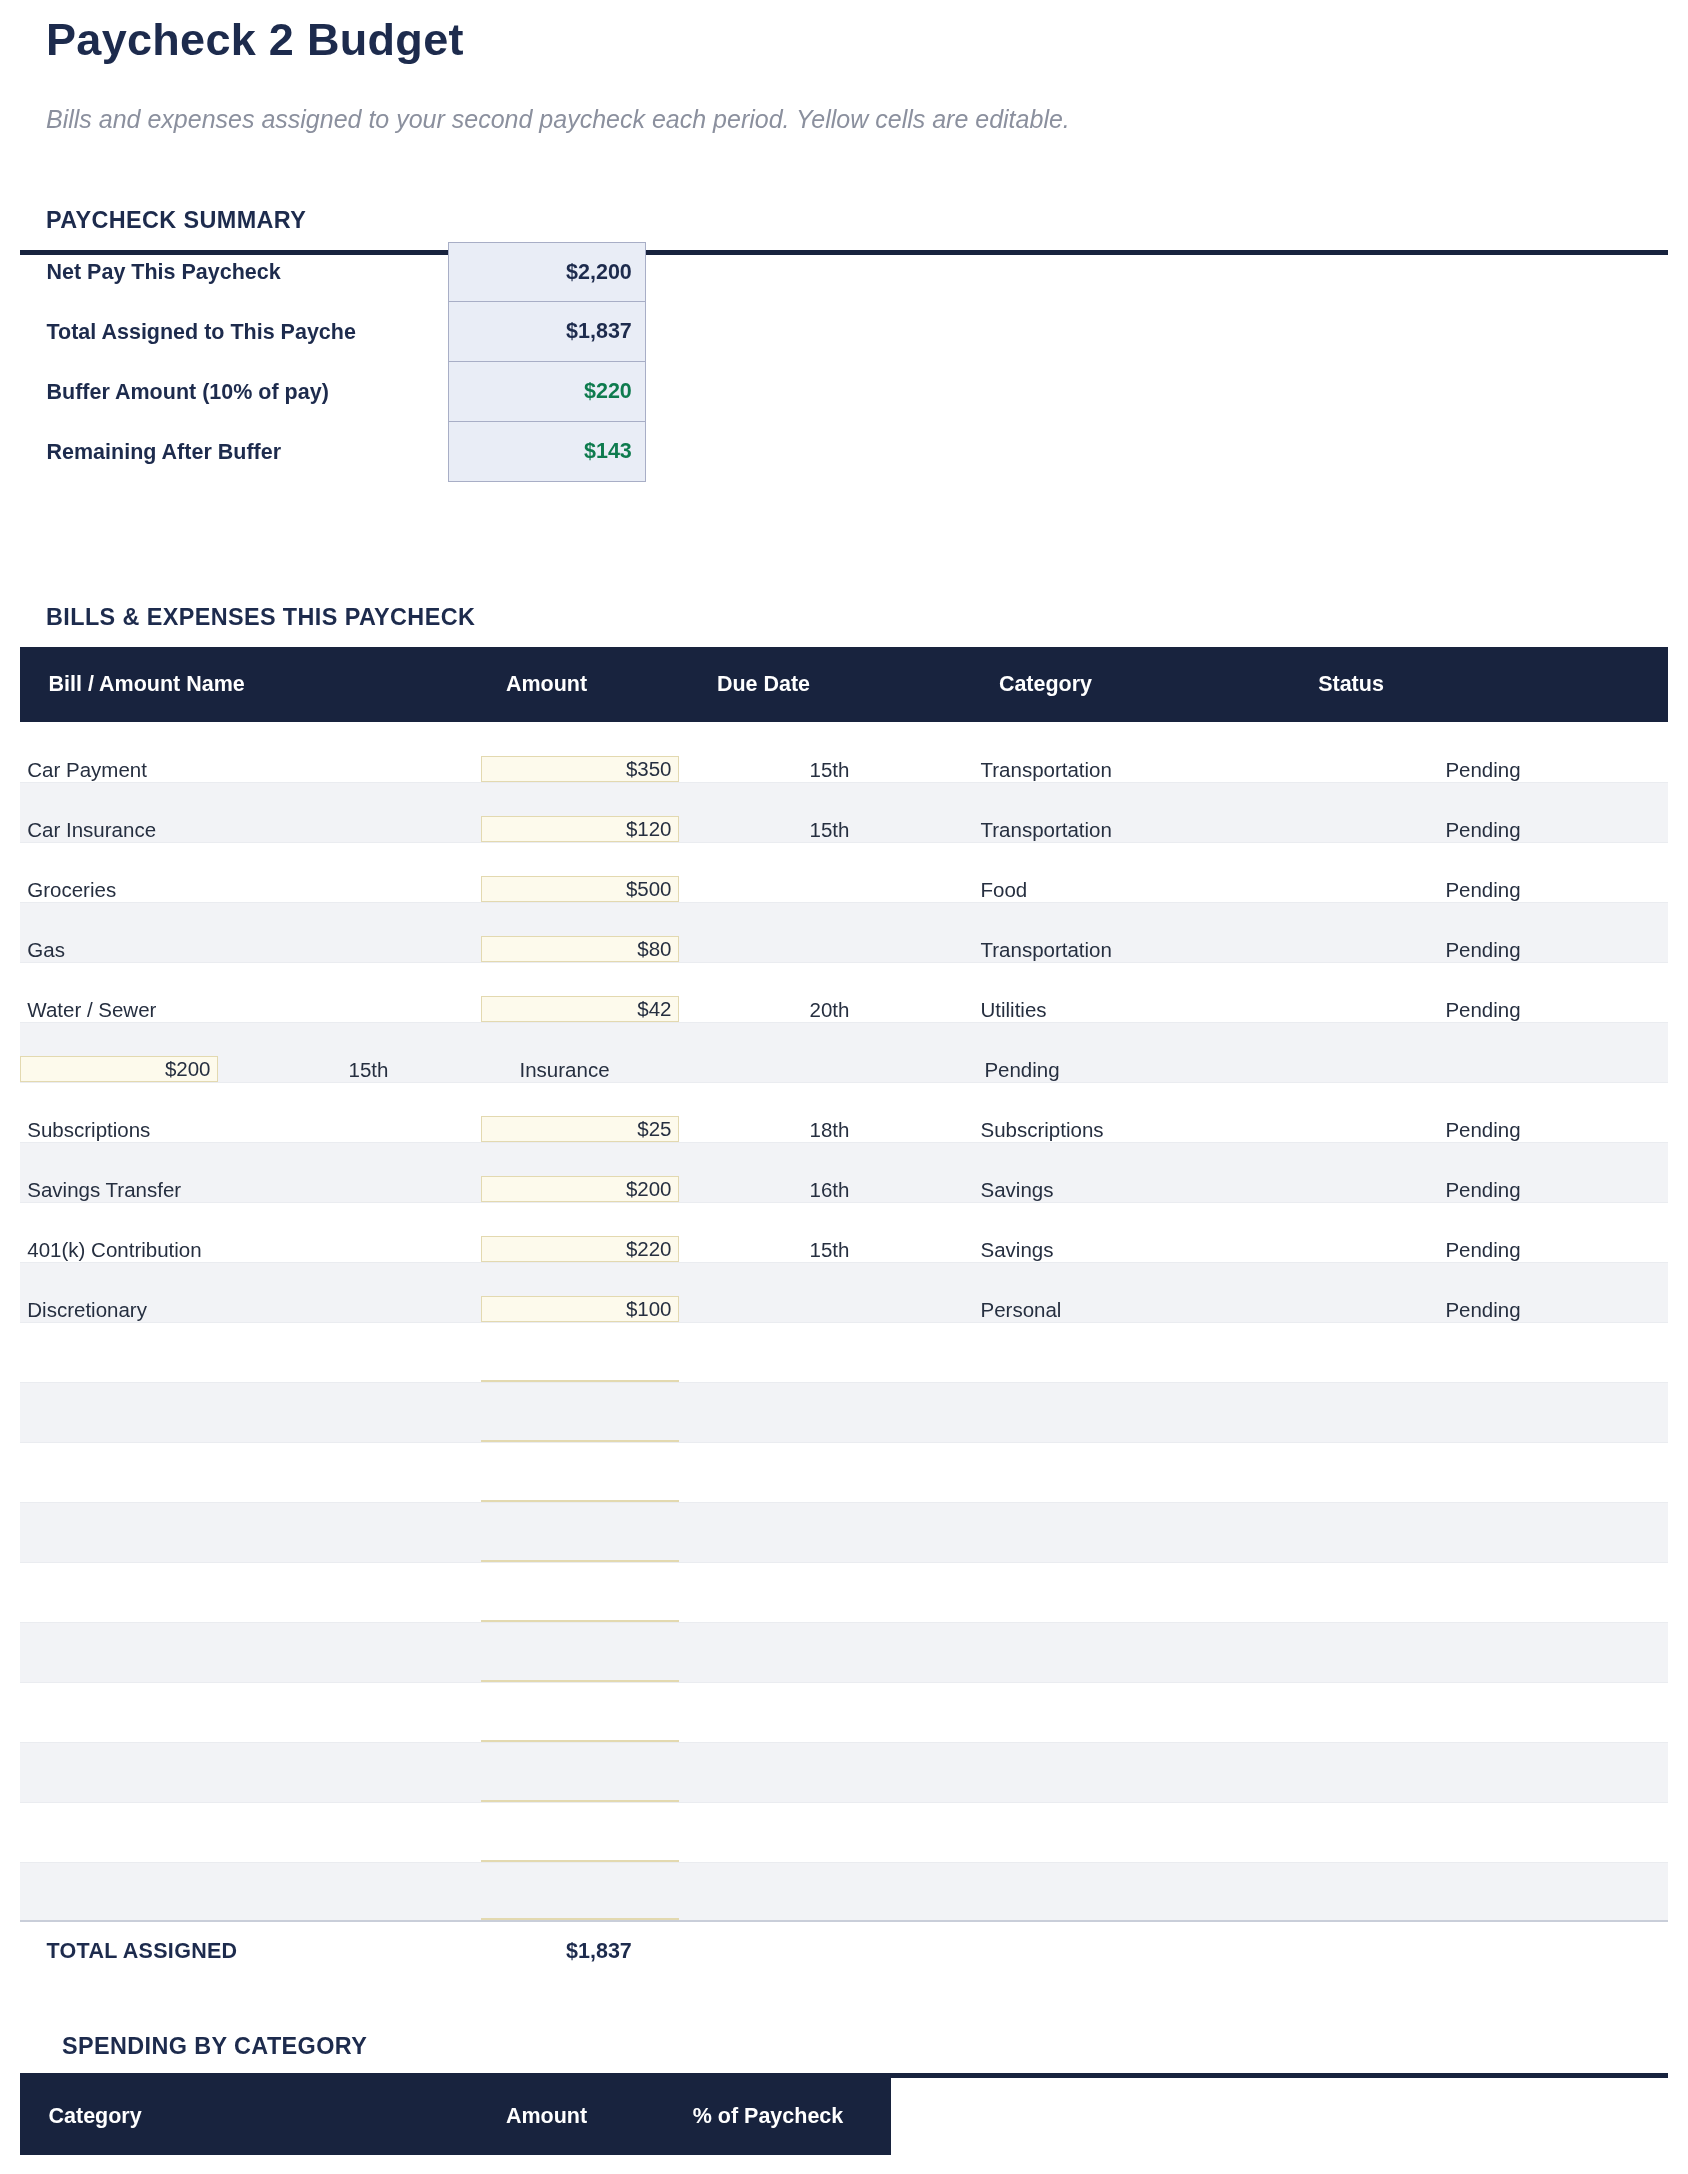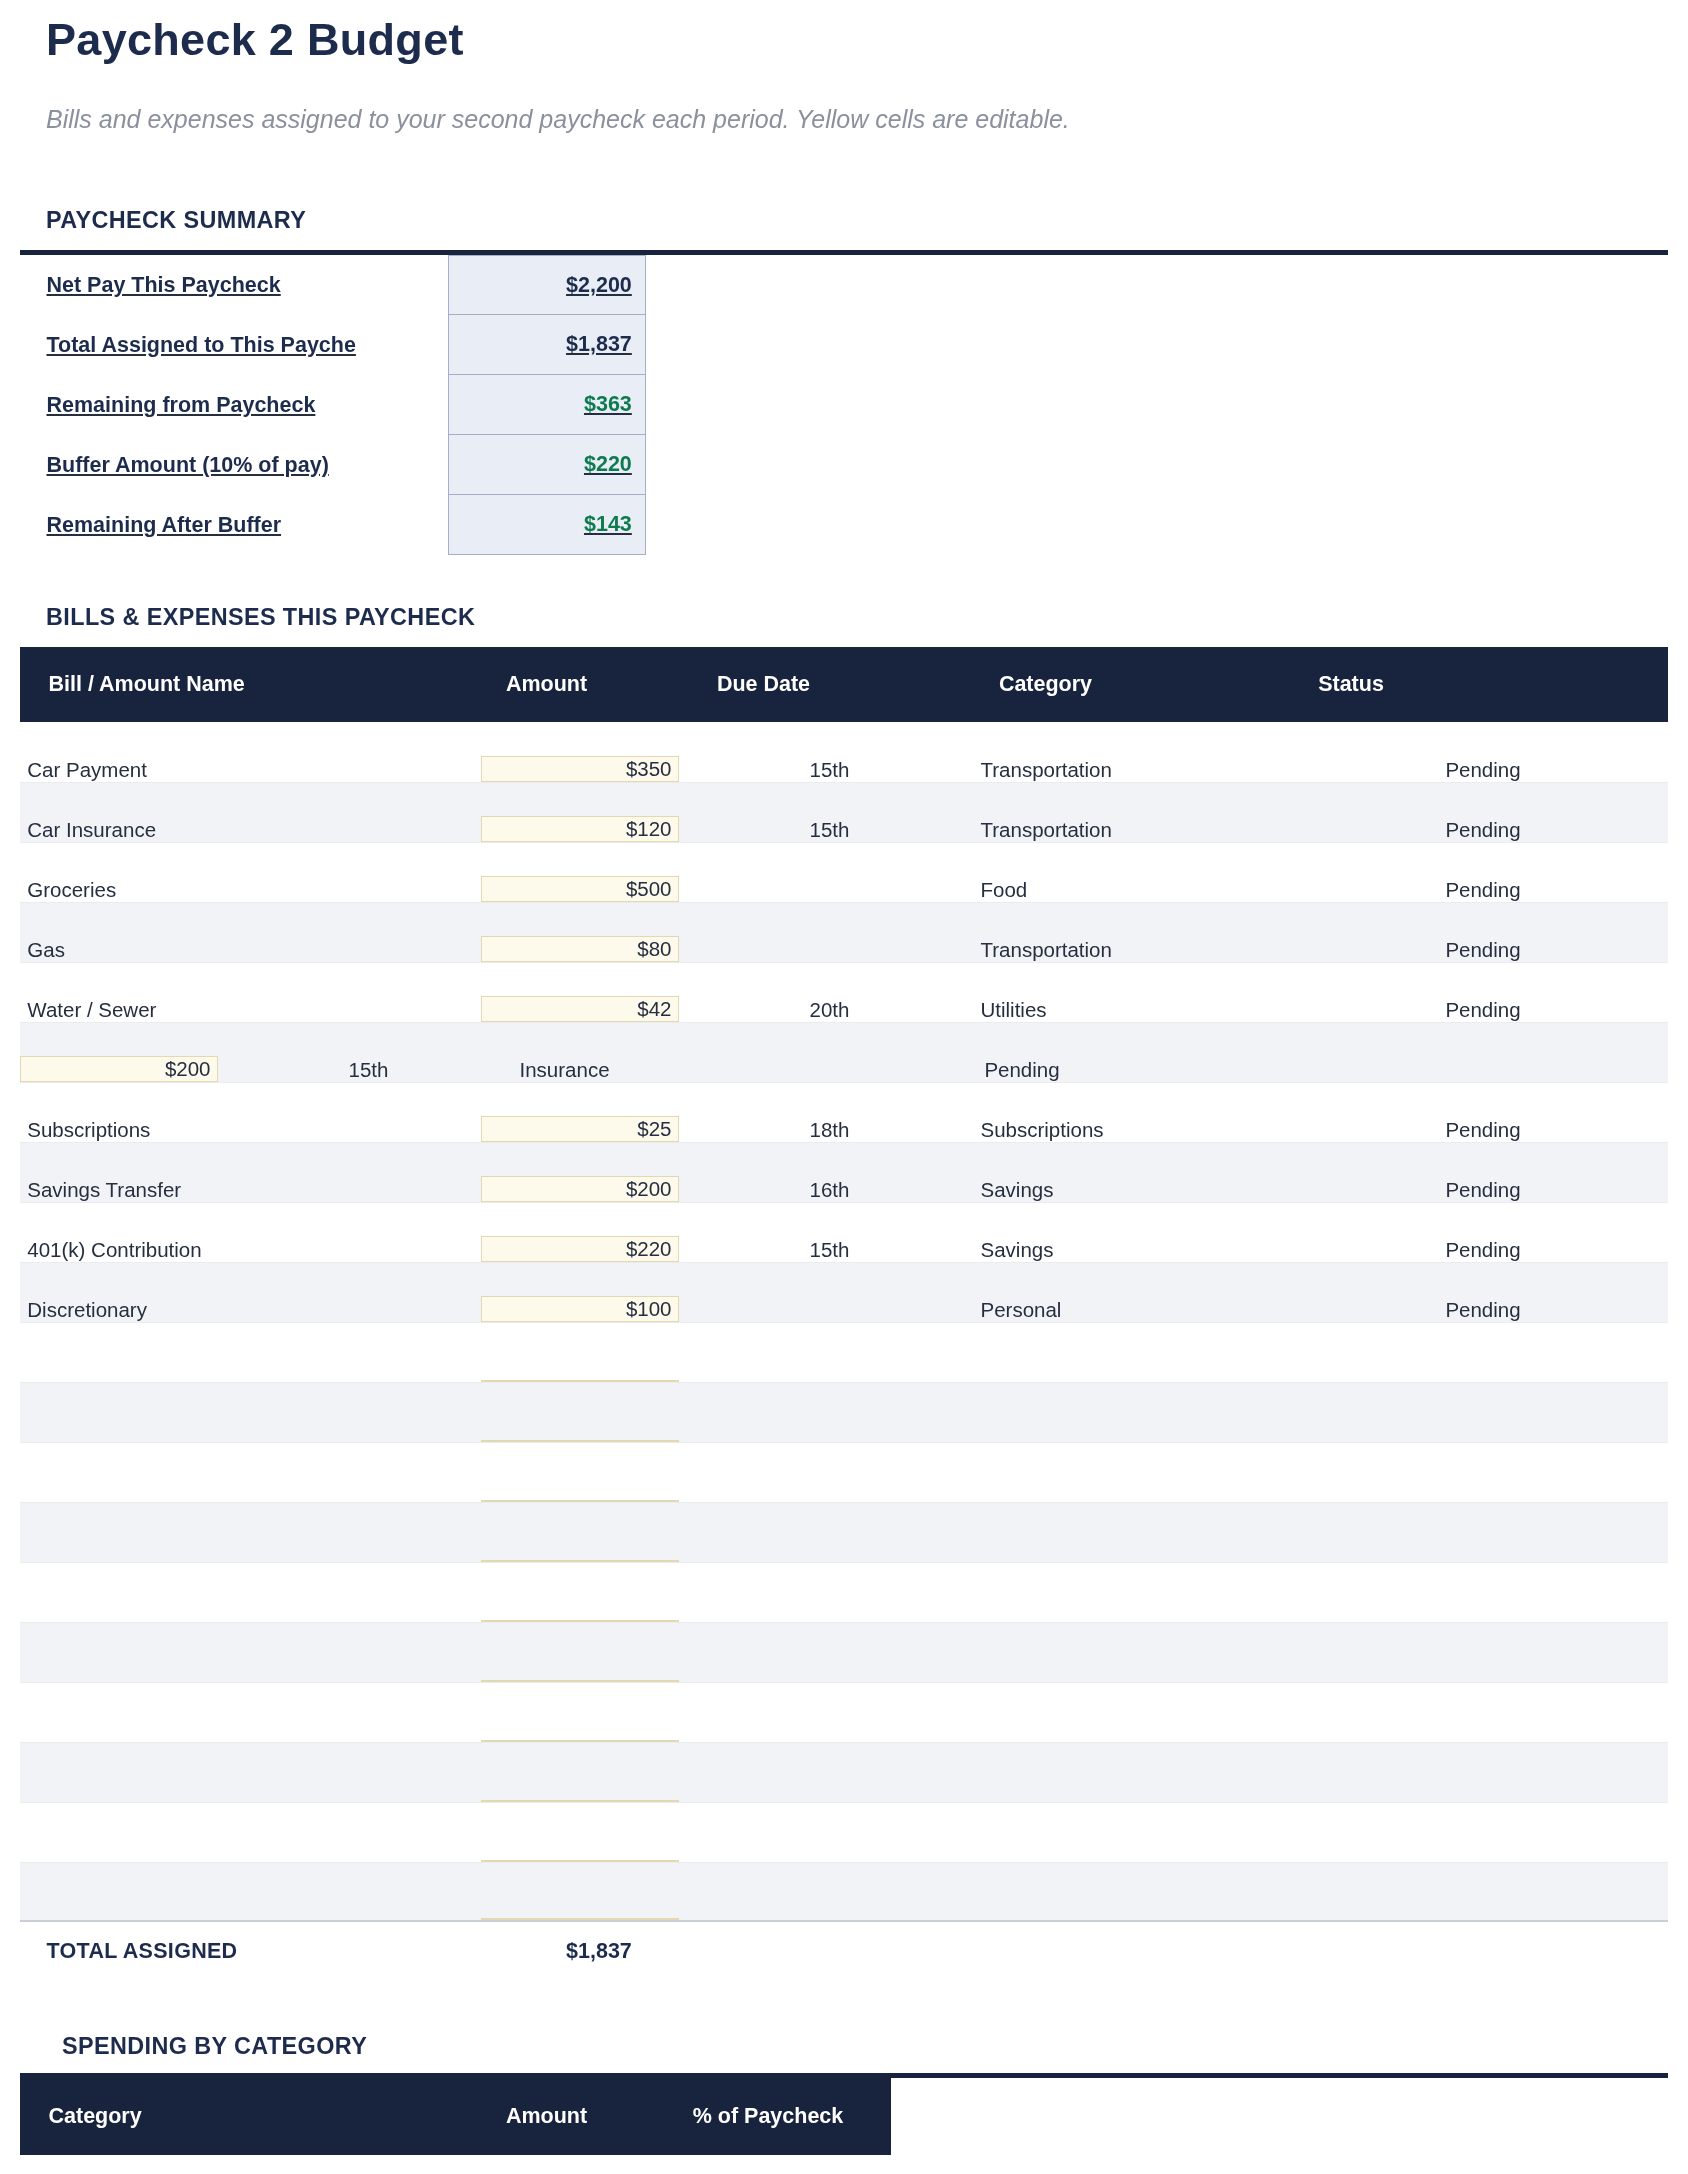--- a/index.html
+++ b/index.html
@@ -31,21 +31,21 @@
   #bills-heading{left:46px;top:603px;}
   #spending-heading{left:62px;top:2032px;}
   .rule{
     position:absolute;left:19.5px;width:1648px;height:4.9px;
     background:var(--band,#18233e);
   }
   #summary-rule{top:250px;}
   #spending-rule{top:2073px;}
 
   
-  #summary-table{position:absolute;left:19.5px;top:255px;width:626px;text-decoration:underline;}
+  #summary-table{position:absolute;left:19.5px;top:242px;width:626px;}
   .srow{display:flex;align-items:center;height:60px;}
   .slabel{
     width:428px;padding-left:27px;box-sizing:border-box;
     font-size:21.5px;font-weight:700;color:var(--navy,#1d2b4d);
     white-space:nowrap;overflow:hidden;
   }
   .scell{
     width:198px;height:60px;box-sizing:border-box;
     background:var(--summary-cell-bg,#e9edf6);
     border:1px solid var(--summary-cell-border,#a8aec6);
@@ -119,24 +119,20 @@
   <h2 class="sec-heading" id="summary-heading">PAYCHECK SUMMARY</h2>
   <div class="rule" id="summary-rule"></div>
   <div id="summary-table">
       <div class="srow">
     <div class="slabel">Net Pay This Paycheck</div>
     <div class="scell c-navy">$2,200</div>
   </div>
       <div class="srow">
     <div class="slabel">Total Assigned to This Payche</div>
     <div class="scell c-navy">$1,837</div>
-  </div>
-      <div class="srow">
-    <div class="slabel">Remaining from Paycheck</div>
-    <div class="scell c-green">$363</div>
   </div>
       <div class="srow">
     <div class="slabel">Buffer Amount (10% of pay)</div>
     <div class="scell c-green">$220</div>
   </div>
       <div class="srow">
     <div class="slabel">Remaining After Buffer</div>
     <div class="scell c-green">$143</div>
   </div>
     </div>

